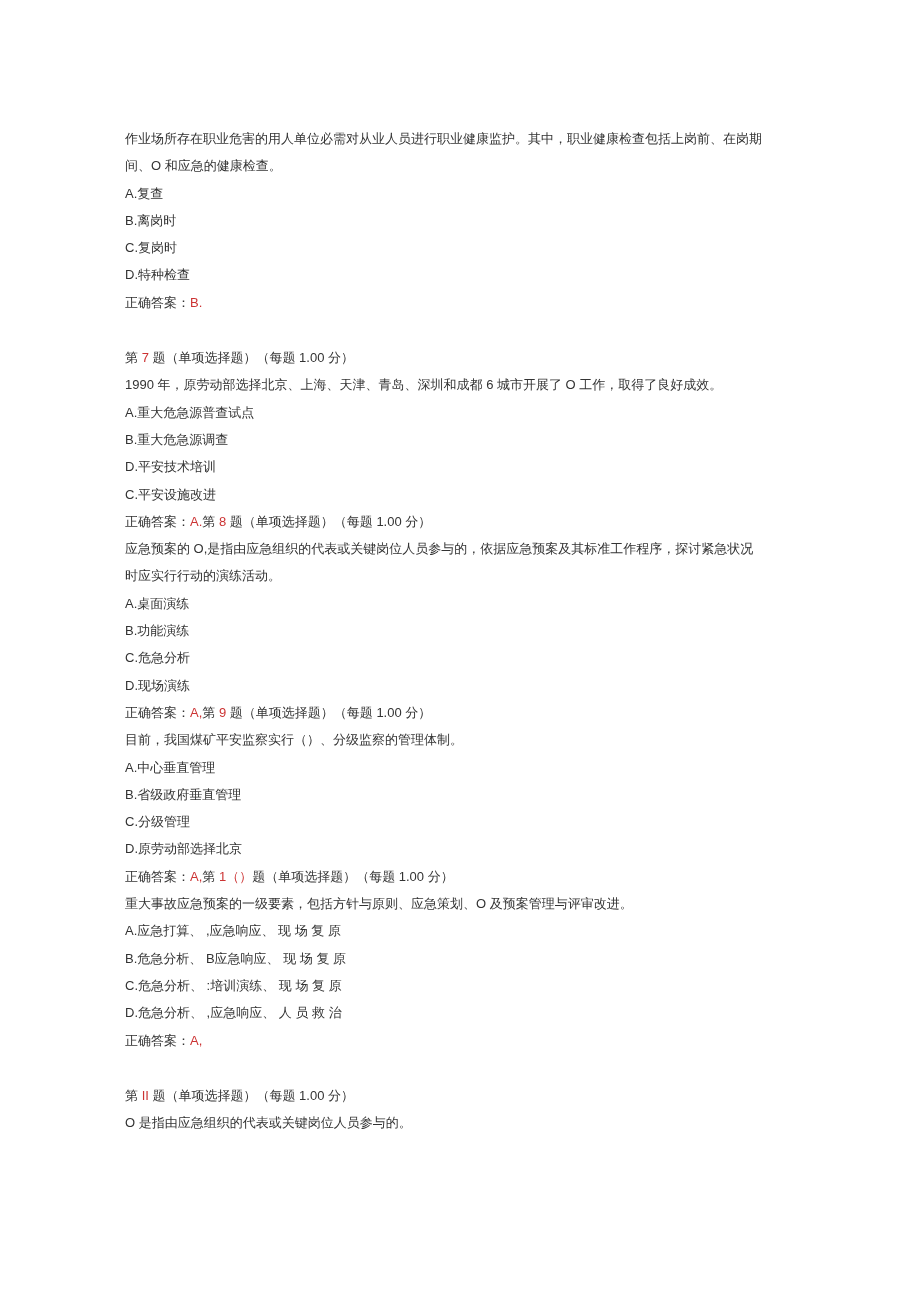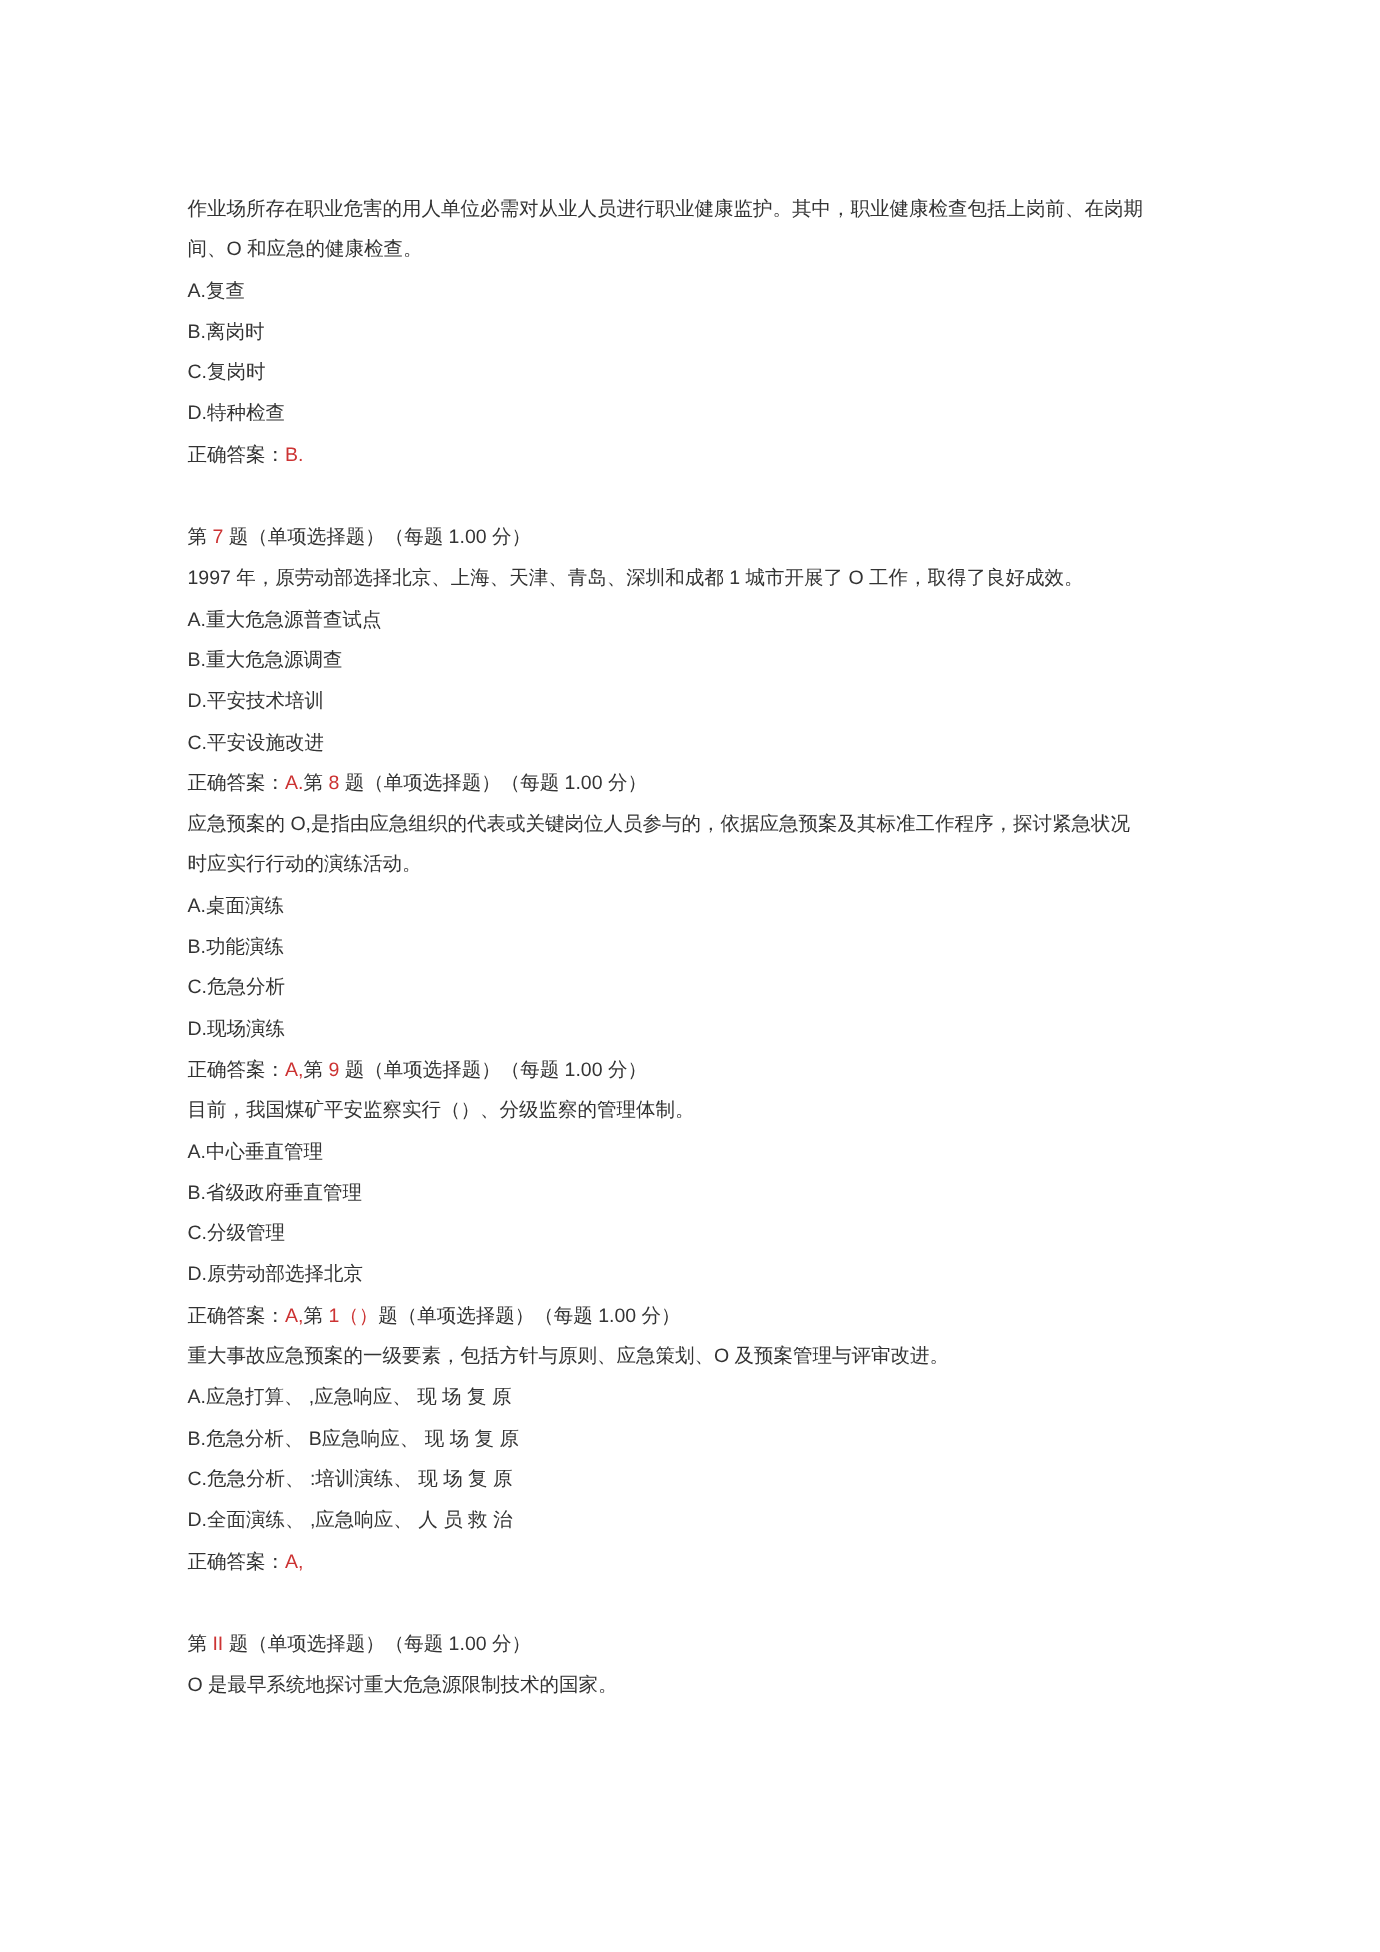--- a/index.html
+++ b/index.html
@@ -38,21 +38,21 @@
   <div class="para">D.特种检查</div>
   <div class="para inline-answer">
     <span>正确答案：</span><span class="red">B.</span>
   </div>
 
   <div class="block-gap"></div>
 
   <div class="para">
     <span>第 </span><span class="red">7</span><span> 题（单项选择题）（每题 1.00 分）</span>
   </div>
-  <div class="para">1997 年，原劳动部选择北京、上海、天津、青岛、深圳和成都 1 城市开展了 O 工作，取得了良好成效。</div>
+  <div class="para">1990 年，原劳动部选择北京、上海、天津、青岛、深圳和成都 6 城市开展了 O 工作，取得了良好成效。</div>
   <div class="para">A.重大危急源普查试点</div>
   <div class="para">B.重大危急源调查</div>
   <div class="para">D.平安技术培训</div>
   <div class="para">C.平安设施改进</div>
   <div class="para inline-answer">
     <span>正确答案：</span><span class="red">A.</span><span>第 </span><span class="red">8</span><span> 题（单项选择题）（每题 1.00 分）</span>
   </div>
   <div class="para">应急预案的 O,是指由应急组织的代表或关键岗位人员参与的，依据应急预案及其标准工作程序，探讨紧急状况</div>
   <div class="para">时应实行行动的演练活动。</div>
   <div class="para">A.桌面演练</div>
@@ -67,25 +67,25 @@
   <div class="para">B.省级政府垂直管理</div>
   <div class="para">C.分级管理</div>
   <div class="para">D.原劳动部选择北京</div>
   <div class="para inline-answer">
     <span>正确答案：</span><span class="red">A,</span><span>第 </span><span class="red">1（）</span><span>题（单项选择题）（每题 1.00 分）</span>
   </div>
   <div class="para">重大事故应急预案的一级要素，包括方针与原则、应急策划、O 及预案管理与评审改进。</div>
   <div class="para">A.应急打算、 ,应急响应、 现 场 复 原</div>
   <div class="para">B.危急分析、 B应急响应、 现 场 复 原</div>
   <div class="para">C.危急分析、 :培训演练、 现 场 复 原</div>
-  <div class="para">D.全面演练、 ,应急响应、 人 员 救 治</div>
+  <div class="para">D.危急分析、 ,应急响应、 人 员 救 治</div>
   <div class="para inline-answer">
     <span>正确答案：</span><span class="red">A,</span>
   </div>
 
   <div class="block-gap"></div>
 
   <div class="para">
     <span>第 </span><span class="red">II</span><span> 题（单项选择题）（每题 1.00 分）</span>
   </div>
-  <div class="para">O 是最早系统地探讨重大危急源限制技术的国家。</div>
+  <div class="para">O 是指由应急组织的代表或关键岗位人员参与的。</div>
 
 </div>
 
 </body></html>

